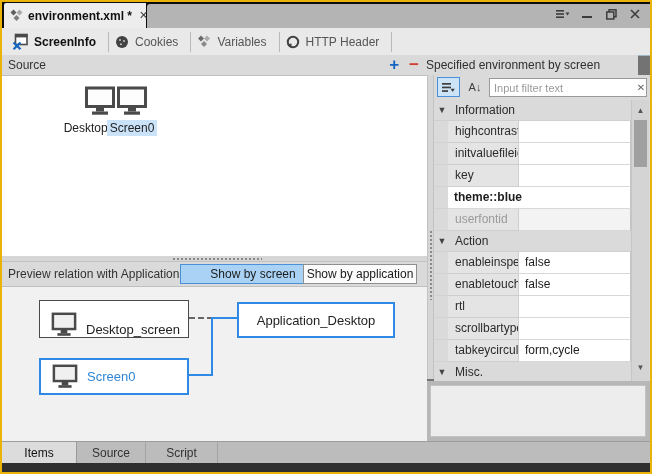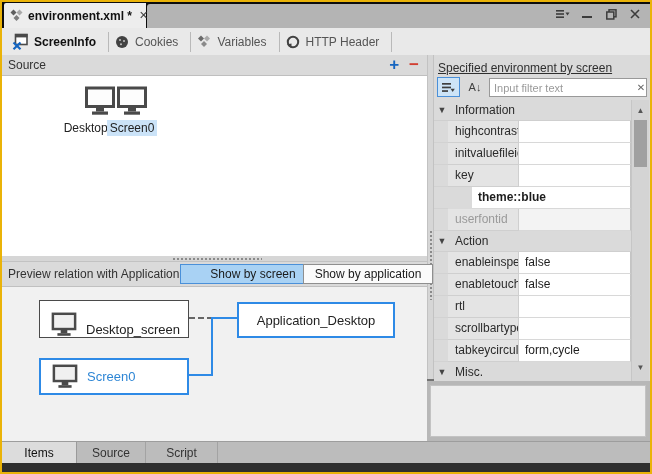--- a/index.html
+++ b/index.html
@@ -34,60 +34,60 @@
   
   .h-splitter { position:absolute; left:0; top:254px; width:425px; height:6px; background:#d6d6d6; border-bottom:1px solid #c2c2c2; }
   .h-grip { position:absolute; left:170px; top:1px; width:90px; height:4px; background-image:radial-gradient(#8a8a8a 1px, transparent 1.1px); background-size:4px 4px; }
   .v-splitter { position:absolute; left:425px; top:53px; width:7px; height:324px; background:#d6d6d6; border-left:1px solid #c2c2c2; border-right:1px solid #c2c2c2; }
   .v-grip { position:absolute; left:1px; top:175px; width:4px; height:70px; background-image:radial-gradient(#8a8a8a 1px, transparent 1.1px); background-size:4px 4px; }
 
   
   .preview-header { position:absolute; left:0; top:260px; width:425px; height:24px; background:#dadada; display:flex; align-items:center; padding-left:6px; color:#333; }
   .toggle-btn { position:absolute; top:2px; height:20px; display:flex; align-items:center; justify-content:center; color:#1a1a1a; }
   .btn-show-screen { left:178px; width:146px; background:#a9d2f4; border:1px solid #4a90d9; }
-  .btn-show-app { left:301px; width:130px; background:#fbfbfb; border:1px solid #8f8f8f; }
+  .btn-show-app { left:301px; width:114px; background:#fbfbfb; border:1px solid #8f8f8f; }
 
   .diagram { position:absolute; left:0; top:284px; width:425px; height:155px; background:#f1f1f1; border-top:1px solid #c0c0c0; }
   .node { position:absolute; background:#fff; display:flex; align-items:center; gap:8px; padding-left:10px; font-size:13px; }
   .node-desktop { left:37px; top:13px; width:150px; height:38px; border:1px solid #4a4a4a; color:#222;align-items:flex-end; }
   .node-screen0 { left:37px; top:71px; width:150px; height:37px; border:2px solid #2e8ae6; color:#2e86d5; }
   .node-app { left:235px; top:15px; width:158px; height:36px; border:2px solid #2e8ae6; color:#222; justify-content:center; padding-left:0; }
   .link-dashed { position:absolute; left:187px; top:30px; width:24px; height:0; border-top:2px dashed #666; }
   .link-v { position:absolute; left:209px; top:30px; width:2px; height:59px; background:#2e8ae6; }
   .link-h1 { position:absolute; left:187px; top:87px; width:24px; height:2px; background:#2e8ae6; }
   .link-h2 { position:absolute; left:211px; top:30px; width:24px; height:2px; background:#2e8ae6; }
 
   
   .statusbar { position:absolute; left:0; top:439px; width:648px; height:22px; background:#bcbcbc; border-top:1px solid #9d9d9d; display:flex; }
   .btab { height:22px; display:flex; align-items:center; justify-content:center; color:#333; border-right:1px solid #a3a3a3; }
   .btab.active { background:#dcdcdc; color:#111; border-right:1px solid #9a9a9a; }
   .bottom-band { position:absolute; left:0; top:461px; width:648px; height:9px; background:#2f2f2f; }
 
   
-  .props-header { position:absolute; left:432px; top:53px; width:216px; height:20px; background:#dadada; display:flex; align-items:flex-end; padding-left:4px; color:#2f2f2f;text-decoration:underline; }
+  .props-header { position:absolute; left:420px; top:53px; width:216px; height:20px; background:#dadada; display:flex; align-items:center; padding-left:4px; color:#2f2f2f; }
   .filter-bar { position:absolute; left:432px; top:73px; width:216px; height:25px; background:#dadada; }
   .fbtn-cat { position:absolute; left:3px; top:2px; width:23px; height:20px; background:#cde4f7; border:1px solid #4a90d9; display:flex; align-items:center; justify-content:center; }
   .fbtn-az { position:absolute; left:30px; top:2px; width:22px; height:20px; display:flex; align-items:center; justify-content:center; color:#3f3f3f; font-size:11px; }
   .filter-input-wrap { position:absolute; left:55px; top:3px; width:158px; height:19px; background:#fff; border:1px solid #999; display:flex; align-items:center; }
   .filter-input { flex:1; border:none; outline:none; height:15px; font-size:11px; font-family:inherit; padding-left:4px; color:#333; background:transparent; }
   .filter-input::placeholder { color:#9a9a9a; }
   .filter-clear { width:16px; text-align:center; color:#666; font-size:10px; }
 
   .prop-grid { position:absolute; left:432px; top:98px; width:216px; height:281px; background:#dadada; overflow:hidden; }
   .pg-rows { position:absolute; left:0; top:0; width:197px; }
   .pg-row { display:flex; height:22px; }
   .pg-cat { display:flex; align-items:center; height:21px; border-bottom:1px solid #cfcfcf; background:#dadada; color:#2b2b2b; }
   .pg-cat .tri { width:14px; text-align:center; font-size:9px; color:#444; padding-left:2px; }
   .pg-cat .cname { padding-left:7px; }
   .pg-gutter { width:14px; background:#dadada; border-bottom:1px solid #d2d2d2; }
   .pg-name { width:71px; background:#e4e4e4; border-right:1px solid #cfcfcf; border-bottom:1px solid #cfcfcf; padding-left:7px; line-height:21px; white-space:nowrap; overflow:hidden; color:#2b2b2b; }
   .pg-value { flex:1; background:#fff; border-bottom:1px solid #d8d8d8; border-right:1px solid #c4c4c4; padding-left:6px; line-height:21px; white-space:nowrap; overflow:hidden; color:#1d1d1d; }
   .pg-row.disabled .pg-name { color:#9a9a9a; }
   .pg-row.disabled .pg-value { background:#f3f3f3; }
-  .pg-value.bold { font-weight:bold;margin-left:24px; }
+  .pg-value.bold { font-weight:bold; }
 
   .pg-scroll { position:absolute; right:1px; top:0; width:18px; height:281px; background:#d4d4d4; border-left:1px solid #c6c6c6; }
   .pg-scroll .arrow { position:absolute; left:0; width:17px; height:14px; text-align:center; font-size:8px; color:#555; line-height:14px; }
   .pg-scroll .up { top:4px; }
   .pg-scroll .down { bottom:6px; }
   .pg-thumb { position:absolute; left:2px; top:20px; width:13px; height:47px; background:#a0a0a0; }
 
   .props-footer { position:absolute; left:425px; top:379px; width:223px; height:60px; background:#b7b7b7; }
   .desc-box { position:absolute; left:3px; top:4px; width:216px; height:52px; background:#ededed; border:1px solid #c3c3c3; }
 

